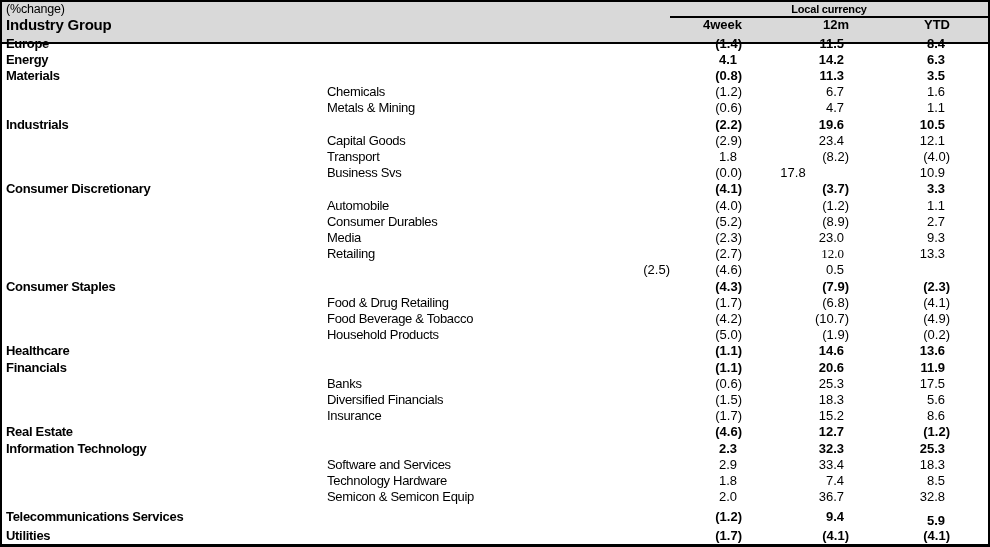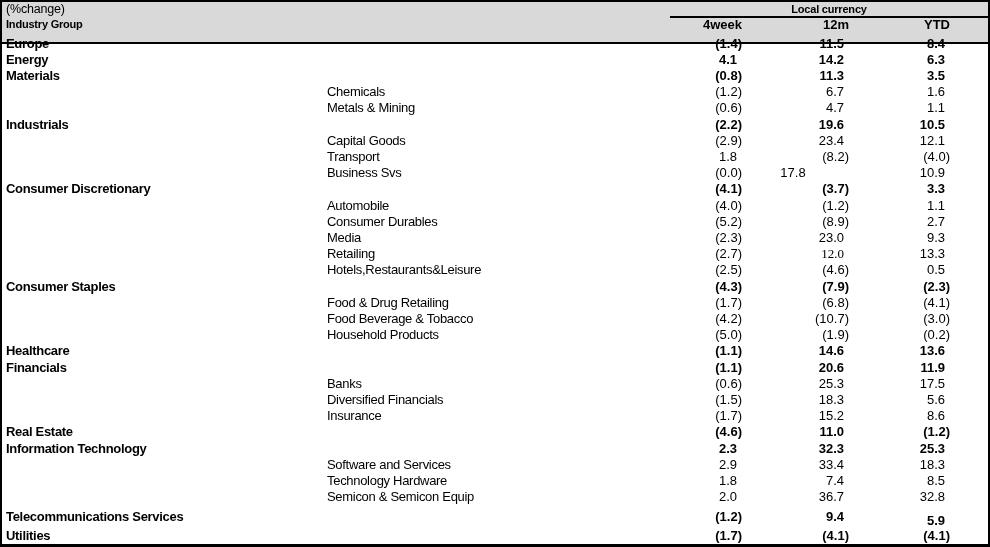--- a/index.html
+++ b/index.html
@@ -25,21 +25,21 @@
   }
   .header-left { position: absolute; left: 0; top: 0; }
   .pct-label {
     font-size: 12.5px;
     line-height: 15px;
     padding-left: 4px;
     white-space: nowrap;
     letter-spacing: -0.2px;
   }
   .ig-label {
-    font-size: 11px;
+    font-size: 15px;
     font-weight: bold;
     line-height: 15px;
     padding-left: 4px;
     white-space: nowrap;
     letter-spacing: -0.2px;
   }
   .header-right {
     position: absolute;
     left: 668px;
     top: 0;
@@ -217,21 +217,20 @@
       <div class="row sub">
     <div class="c1"></div>
     <div class="c2">Retailing</div>
     <div class="num">(2.7)</div>
     <div class="num" style="padding-right: 5px; font-family: Liberation Serif, serif;">12.0</div>
     <div class="num" style="padding-right: 5px;">13.3</div>
     <div></div>
   </div>
       <div class="row sub">
     <div class="c1"></div>
-    <div class="c2">Hotels,Restaurants&amp;Leisure</div>
     <div class="num">(2.5)</div>
     <div class="num">(4.6)</div>
     <div class="num" style="padding-right: 5px;">0.5</div>
     <div></div>
   </div>
       <div class="row group">
     <div class="c1">Consumer Staples</div>
     <div class="c2"></div>
     <div class="num">(4.3)</div>
     <div class="num">(7.9)</div>
@@ -244,21 +243,21 @@
     <div class="num">(1.7)</div>
     <div class="num">(6.8)</div>
     <div class="num">(4.1)</div>
     <div></div>
   </div>
       <div class="row sub">
     <div class="c1"></div>
     <div class="c2">Food Beverage &amp; Tobacco</div>
     <div class="num">(4.2)</div>
     <div class="num">(10.7)</div>
-    <div class="num">(3.0)</div>
+    <div class="num">(4.9)</div>
     <div></div>
   </div>
       <div class="row sub">
     <div class="c1"></div>
     <div class="c2">Household Products</div>
     <div class="num">(5.0)</div>
     <div class="num">(1.9)</div>
     <div class="num">(0.2)</div>
     <div></div>
   </div>
@@ -299,21 +298,21 @@
     <div class="c2">Insurance</div>
     <div class="num">(1.7)</div>
     <div class="num" style="padding-right: 5px;">15.2</div>
     <div class="num" style="padding-right: 5px;">8.6</div>
     <div></div>
   </div>
       <div class="row group">
     <div class="c1">Real Estate</div>
     <div class="c2"></div>
     <div class="num">(4.6)</div>
-    <div class="num" style="padding-right: 5px;">11.0</div>
+    <div class="num" style="padding-right: 5px;">12.7</div>
     <div class="num">(1.2)</div>
     <div></div>
   </div>
       <div class="row group">
     <div class="c1">Information Technology</div>
     <div class="c2"></div>
     <div class="num" style="padding-right: 5px;">2.3</div>
     <div class="num" style="padding-right: 5px;">32.3</div>
     <div class="num" style="padding-right: 5px;">25.3</div>
     <div></div>

